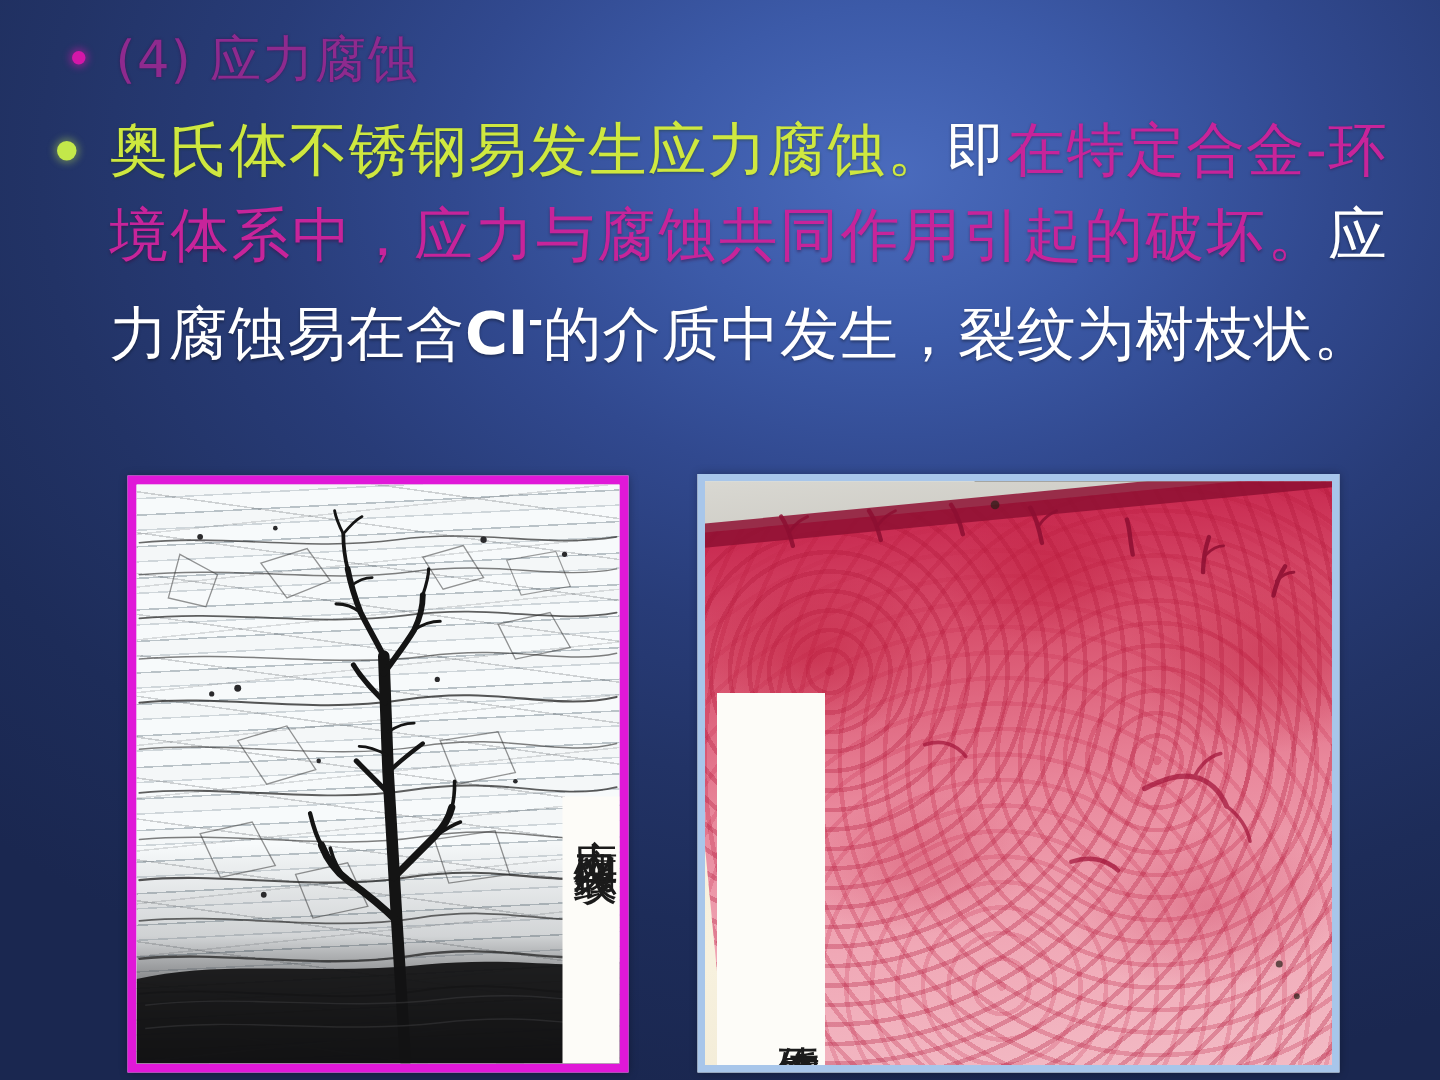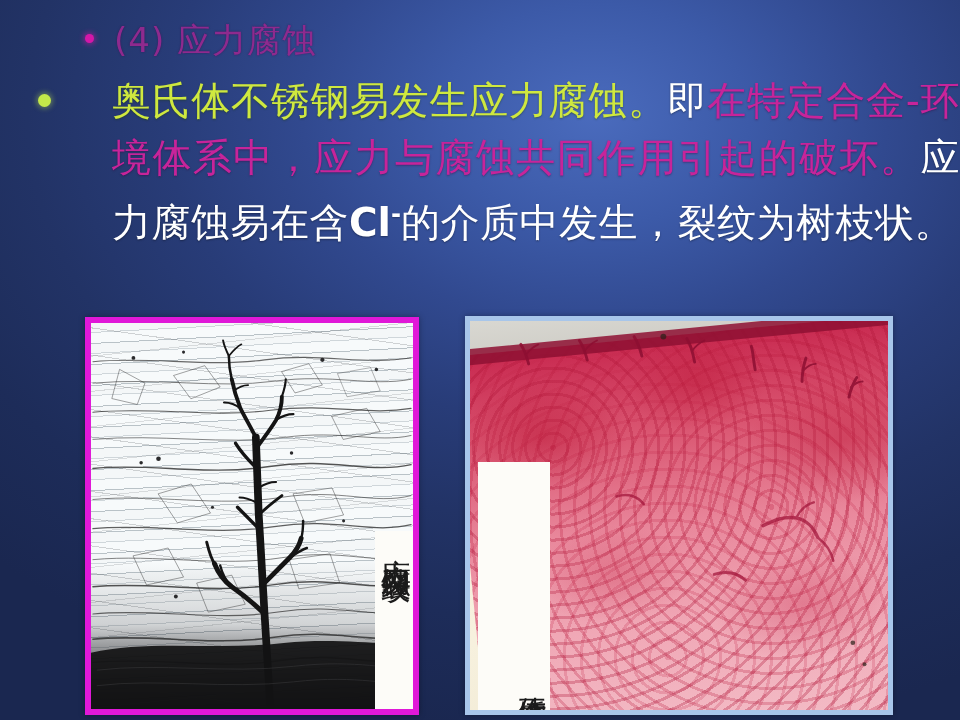--- a/index.html
+++ b/index.html
@@ -27,22 +27,22 @@
   .text-block {
     position: absolute;
     left: 0;
     top: 18px;
     width: 960px;
   }
   .bullet-row {
     display: flex;
     align-items: flex-start;
   }
-  .bullet-row.l1 { padding-left: 48px; margin-left: 37px; }
-  .bullet-row.l2 { padding-left: 38px; margin-top: 10px; gap: 39px; }
+  .bullet-row.l1 { padding-left: 48px; }
+  .bullet-row.l2 { padding-left: 38px; margin-top: 10px; }
 
   .dot-sm {
     width: 9px; height: 9px;
     border-radius: 50%;
     background: #d417a8;
     box-shadow: 0 0 5px 2px rgba(212,23,168,0.45);
     margin-top: 16px;
     margin-right: 20px;
     flex: 0 0 auto;
   }

